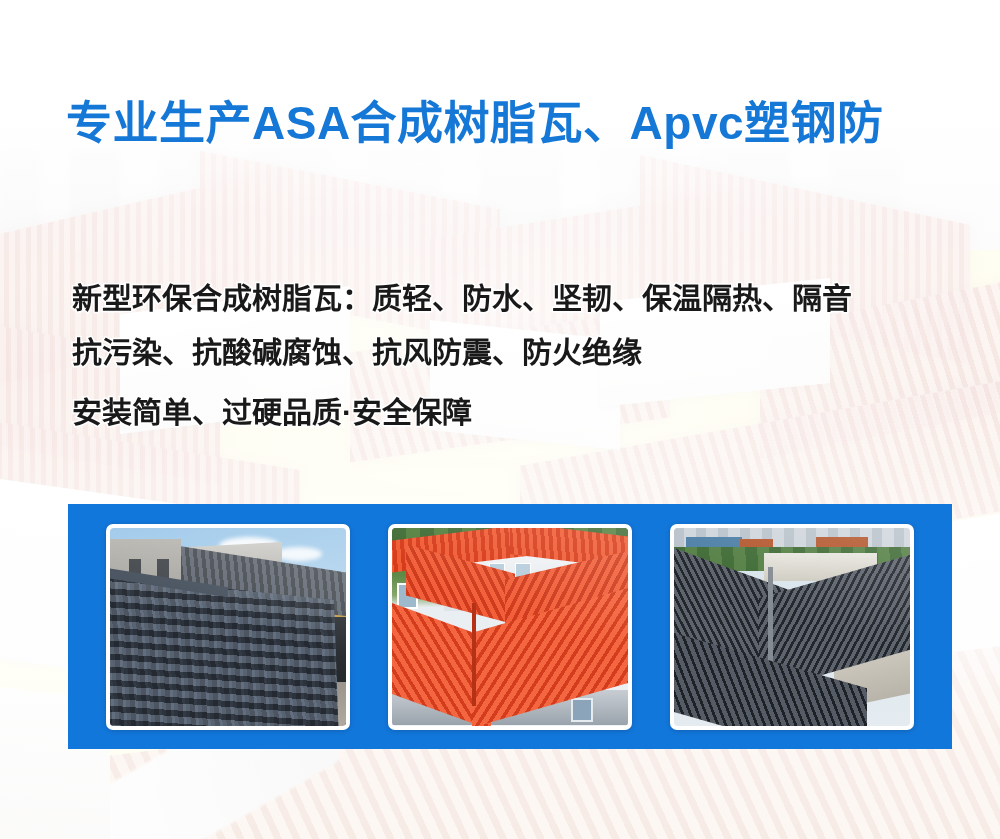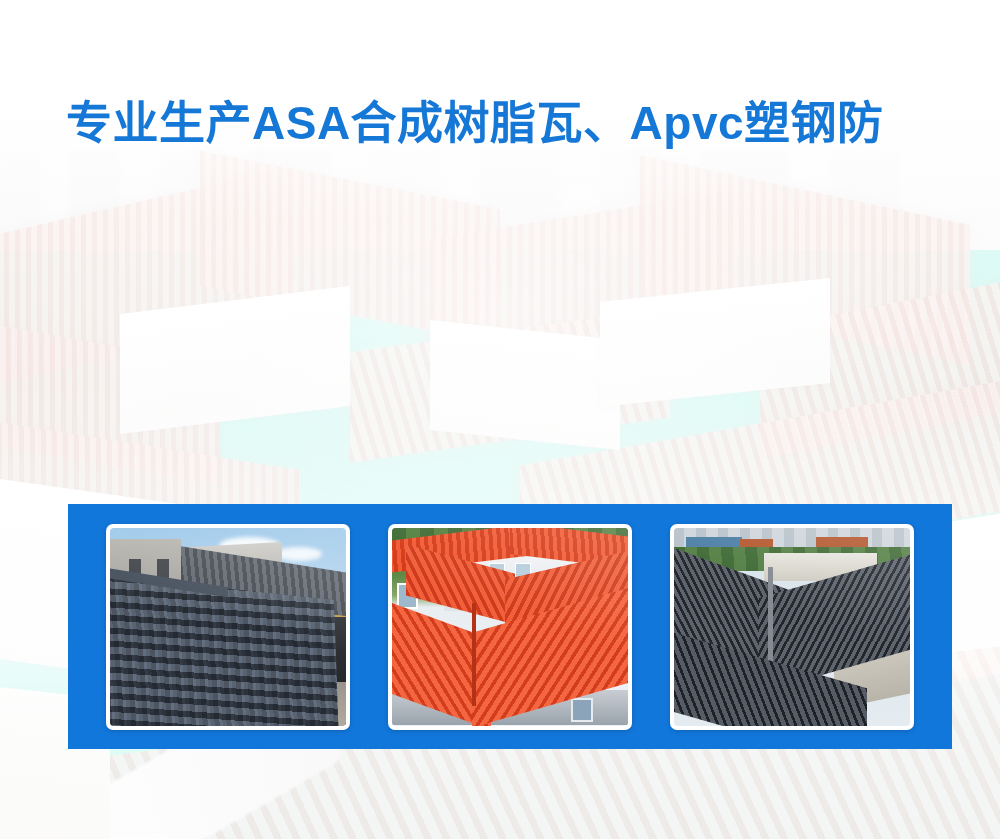--- a/index.html
+++ b/index.html
@@ -9,21 +9,21 @@
   }
   body {
     font-family: "Liberation Sans", "DejaVu Sans", sans-serif;
   }
 
   .banner {
     position: relative;
     width: 1000px;
     height: 839px;
     overflow: hidden;
-    background: #5eead4;
+    background: #fef9c3;
   }
 
   
   .bg-layer { position: absolute; inset: 0; overflow: hidden; }
 
   .bg-sky {
     position: absolute;
     left: 0; top: 0; width: 1000px; height: 250px;
     background: linear-gradient(180deg, #fbfcfd 0%, #f7f8f9 55%, #f3f1f0 100%);
   }
@@ -340,20 +340,25 @@
     <div class="bg-leftwall"></div>
 
     <div class="bg-wash"></div>
     <div class="bg-wash2"></div>
   </div>
 
   <div class="headline">
     <span class="hl-line">专业生产ASA合成树脂瓦、Apvc塑钢防</span>
   </div>
 
+  <div class="subcopy">
+    <span class="sc-line">新型环保合成树脂瓦：质轻、防水、坚韧、保温隔热、隔音</span>
+    <span class="sc-line">抗污染、抗酸碱腐蚀、抗风防震、防火绝缘</span>
+    <span class="sc-line last">安装简单、过硬品质·安全保障</span>
+  </div>
 
   <div class="gallery">
 
     <div class="photo">
       <div class="inner">
         <div class="p1-sky"></div>
         <div class="p1-cloud1"></div>
         <div class="p1-cloud2"></div>
         <div class="p1-bldgM"></div>
         <div class="p1-backroof"></div>

